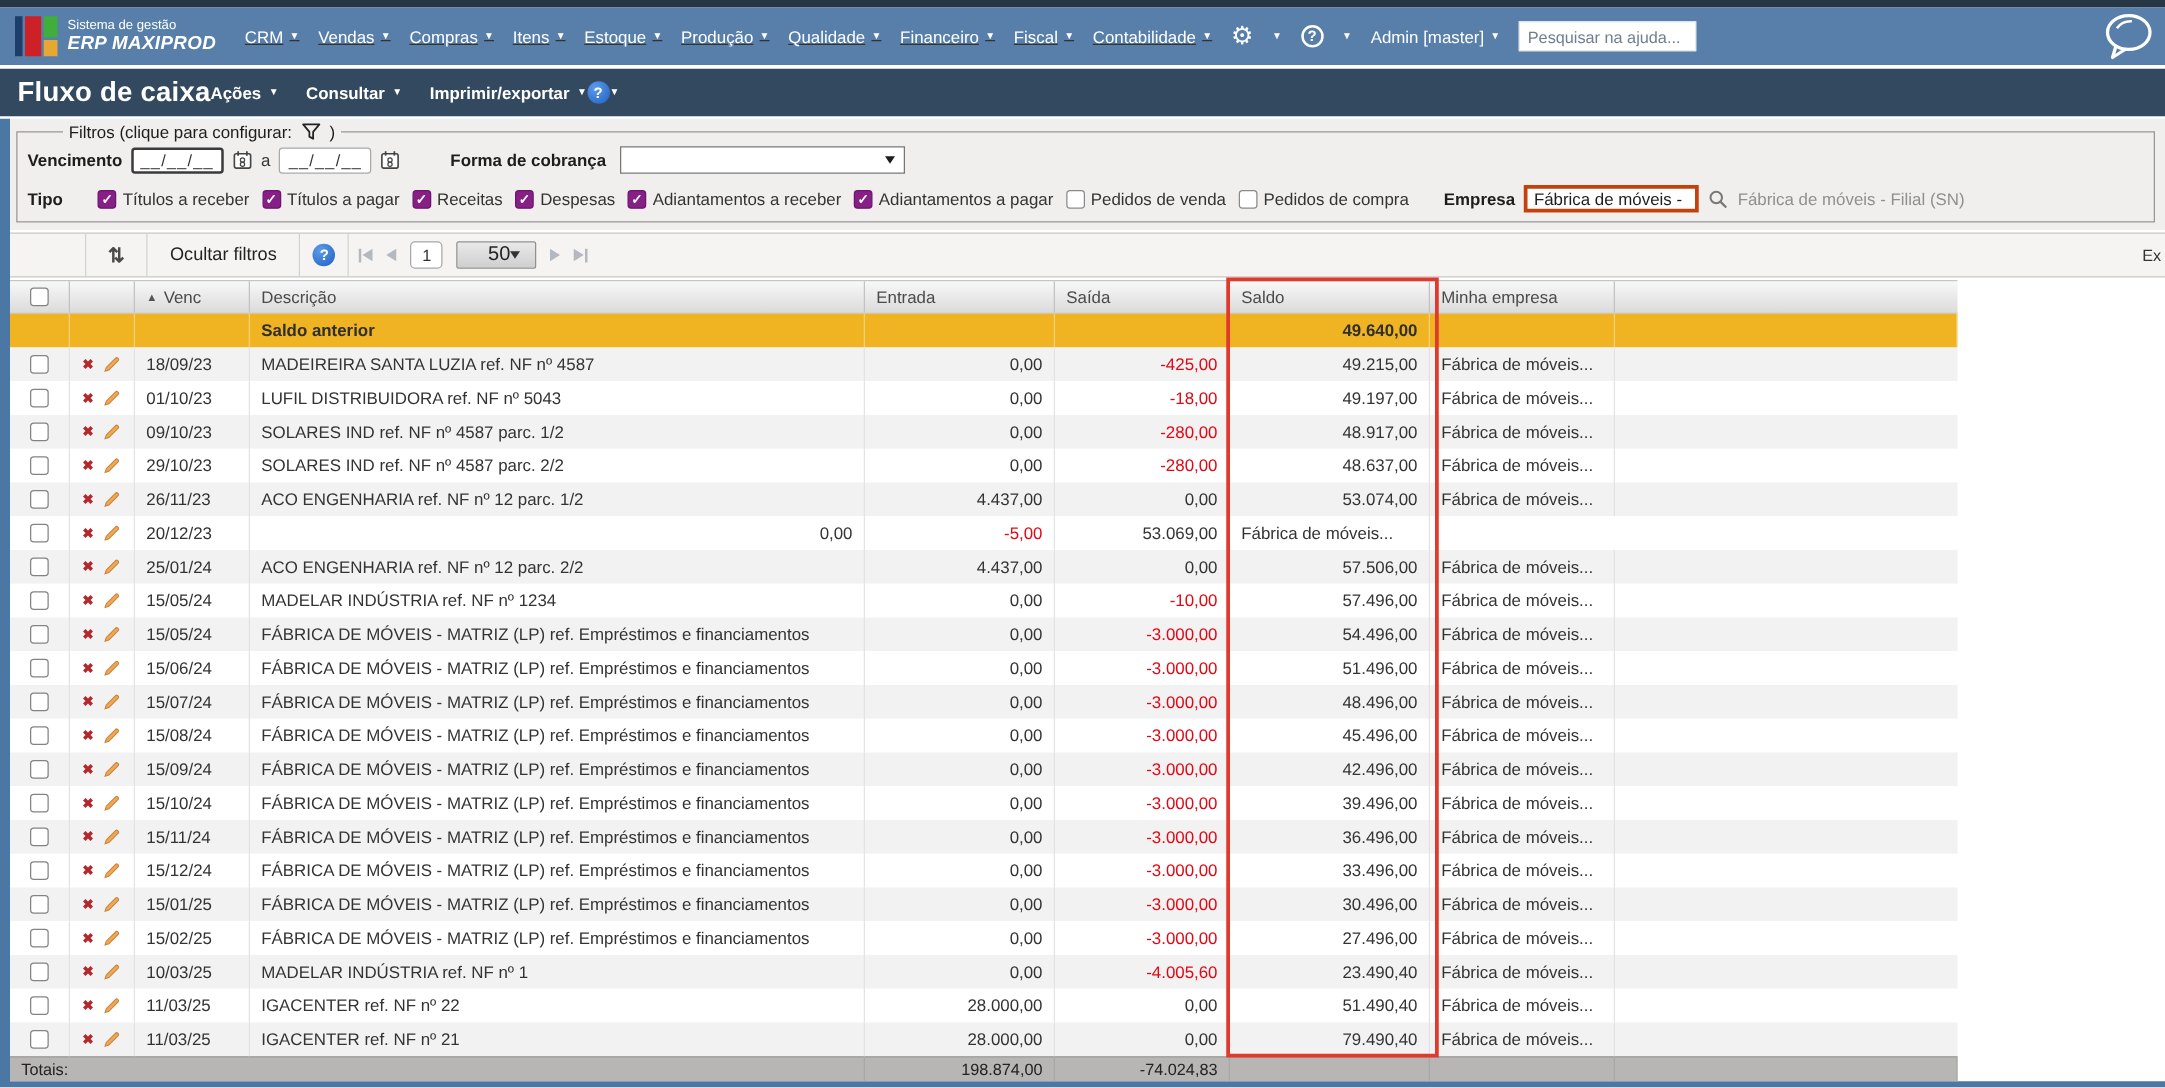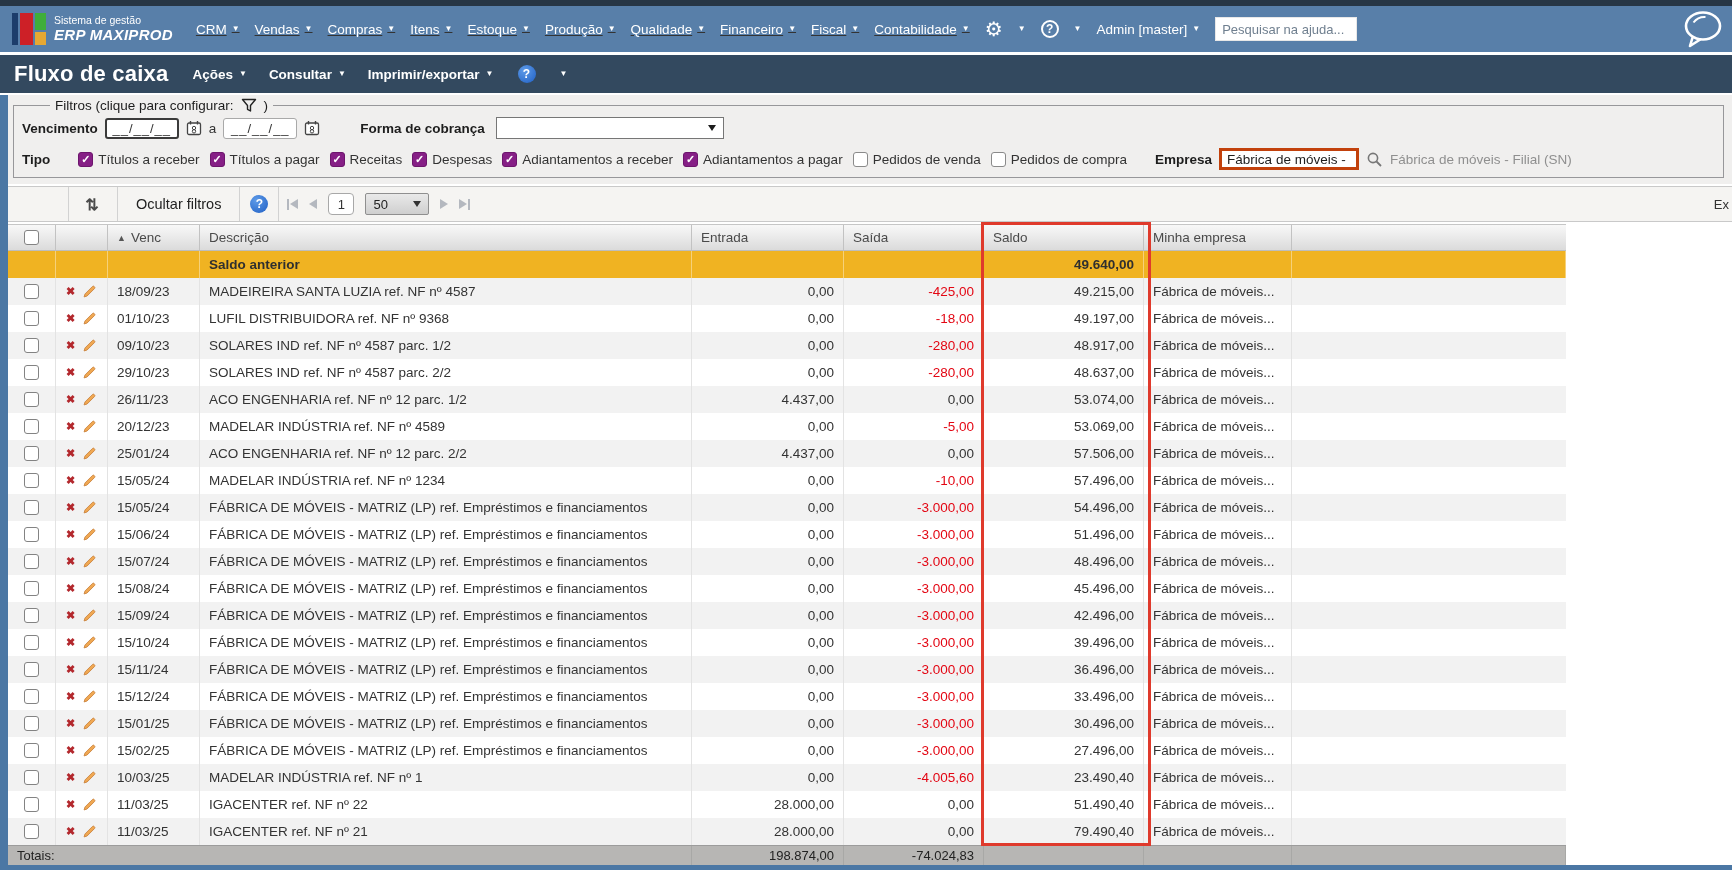--- a/index.html
+++ b/index.html
@@ -21,21 +21,21 @@
   .logo-sub{font-size:10.5px;color:#fff;}
   .logo-title{font-size:15px;font-weight:bold;font-style:italic;color:#fff;letter-spacing:.3px;}
   .menu-item{color:#fff;font-size:13.5px;display:flex;align-items:center;gap:5px;cursor:pointer;white-space:nowrap;}
   .caret{font-size:8px;color:#fff;line-height:1;}
   .gear{color:#fff;font-size:20px;line-height:1;cursor:pointer;}
   .help-ring{width:18px;height:18px;border:2px solid #fff;border-radius:50%;color:#fff;font-size:12px;font-weight:bold;display:flex;align-items:center;justify-content:center;cursor:pointer;}
   .topsearch{width:142px;height:24px;background:#fff;border:1px solid #e8e8e8;font-size:13px;color:#555;padding:0 6px;font-family:"Liberation Sans",sans-serif;}
   .topsearch::placeholder{color:#6f7f8f;}
   .chat{position:absolute;right:8px;top:3px;cursor:pointer;}
   
-  .titlebar{height:38px;background:#33495f;margin:3px 0 2px;display:flex;align-items:center;gap:24px;padding:0 14px;}
+  .titlebar{height:38px;background:#33495f;margin:3px 0 2px;display:flex;align-items:center;padding:0 14px;}
   .page-title{font-size:22px;font-weight:bold;color:#fff;letter-spacing:.2px;}
   #title-menus{display:flex;gap:22px;align-items:center;}
   .tmenu{color:#fff;font-size:13.5px;font-weight:bold;display:flex;align-items:center;gap:6px;cursor:pointer;}
   .help-badge{width:18px;height:18px;border-radius:50%;background:radial-gradient(circle at 35% 30%,#5e9be8,#1f5fc4);color:#fff;font-size:12px;font-weight:bold;display:flex;align-items:center;justify-content:center;cursor:pointer;}
   
   .content{border-left:8px solid #4b77a4;background:#fff;}
   .filters{background:#f0efee;padding:3px 8px 6px 5px;}
   fieldset{border:1px solid #97979a;padding:0 8px 7px;}
   legend{font-size:13.5px;color:#1d1d1d;margin-left:28px;padding:0 5px;display:flex;align-items:center;gap:7px;}
   .f-row{display:flex;align-items:center;gap:7px;margin-top:4px;}
@@ -58,21 +58,21 @@
   .refresh-btn{width:48px;display:flex;align-items:center;justify-content:center;background:none;border:none;cursor:pointer;}
   .refresh-glyph{display:inline-block;transform:rotate(90deg);font-size:16px;font-weight:bold;color:#4a4a4a;}
   .hidefilters-btn{background:none;border:none;font-family:"Liberation Sans",sans-serif;font-size:14.5px;color:#222;padding:0 18px;cursor:pointer;}
   .tb-help{margin:0 10px;}
   .pager{display:flex;align-items:center;gap:11px;margin-left:8px;color:#b4b8bf;}
   .pgbtn{display:flex;align-items:center;gap:1px;cursor:pointer;}
   .bar{width:2px;height:11px;background:#b4b8bf;display:inline-block;}
   .tl{width:0;height:0;border-top:5.5px solid transparent;border-bottom:5.5px solid transparent;border-right:8px solid #b4b8bf;}
   .tr{width:0;height:0;border-top:5.5px solid transparent;border-bottom:5.5px solid transparent;border-left:8px solid #b4b8bf;}
   .page-box{width:26px;height:22px;border:1px solid #a8a8a8;border-radius:4px;background:#fff;text-align:center;font-size:13px;color:#333;font-family:"Liberation Sans",sans-serif;}
-  .size-select{width:64px;height:22px;border:1px solid #8f8f8f;border-radius:2px;background:linear-gradient(#e9e9e9,#cfcfcf);display:flex;align-items:center;justify-content:space-between;padding:0 7px;font-size:13px;color:#222;cursor:pointer;}
+  .size-select{width:64px;height:22px;border:1px solid #8f8f8f;border-radius:2px;background:linear-gradient(#e9e9e9,#cfcfcf);display:flex;align-items:center;justify-content:space-between;padding:0 24px;font-size:16px;color:#222;cursor:pointer;}
   .size-select .tri-down{border-top-color:#333;}
   .export-cut{position:absolute;right:3px;top:10px;font-size:13px;color:#333;cursor:pointer;}
   
   .tablewrap{position:relative;width:1558px;margin-top:2px;}
   .grid-row{display:grid;grid-template-columns:48px 52px 92px 492px 152px 140px 160px 148px 1fr;}
   .thead{height:27px;background:linear-gradient(#f8f8f8,#dbdbdb);border-top:1px solid #c6c6c6;border-bottom:1px solid #bdbdbd;color:#4a4a4a;}
   .th{display:flex;align-items:center;padding:0 9px;border-right:1px solid #c2c2c2;overflow:hidden;white-space:nowrap;}
   .th:last-child{border-right:none;}
   .sort{font-size:9px;margin-right:5px;color:#555;}
   .trow{height:27px;background:#fff;}
@@ -384,21 +384,21 @@
             </div>
             <div class="c c-icons">
               <span class="x-icon">✖</span>
               <span class="pencil">
                 <svg width="15" height="15" viewBox="0 0 16 16">
                   <path d="M2.2 13.8 L3.2 10.6 L11.2 2.6 Q12 1.8 12.9 2.6 L13.4 3.1 Q14.2 4 13.4 4.8 L5.4 12.8 Z" fill="#f0a852" stroke="#c8803a" stroke-width="0.9"></path>
                 </svg>
               </span>
             </div>
             <div class="c">01/10/23</div>
-            <div class="c">LUFIL DISTRIBUIDORA ref. NF nº 9368</div>
+            <div class="c">LUFIL DISTRIBUIDORA ref. NF nº 5043</div>
             <div class="c num">0,00</div>
             <div class="c num neg">-18,00</div>
             <div class="c num">49.197,00</div>
             <div class="c">Fábrica de móveis...</div>
             <div class="c"></div>
           </div>
           <div class="grid-row trow alt">
             <div class="c c-sel">
               <span class="rcb"></span>
             </div>
@@ -464,21 +464,20 @@
             </div>
             <div class="c c-icons">
               <span class="x-icon">✖</span>
               <span class="pencil">
                 <svg width="15" height="15" viewBox="0 0 16 16">
                   <path d="M2.2 13.8 L3.2 10.6 L11.2 2.6 Q12 1.8 12.9 2.6 L13.4 3.1 Q14.2 4 13.4 4.8 L5.4 12.8 Z" fill="#f0a852" stroke="#c8803a" stroke-width="0.9"></path>
                 </svg>
               </span>
             </div>
             <div class="c">20/12/23</div>
-            <div class="c">MADELAR INDÚSTRIA ref. NF nº 4589</div>
             <div class="c num">0,00</div>
             <div class="c num neg">-5,00</div>
             <div class="c num">53.069,00</div>
             <div class="c">Fábrica de móveis...</div>
             <div class="c"></div>
           </div>
           <div class="grid-row trow alt">
             <div class="c c-sel">
               <span class="rcb"></span>
             </div>

